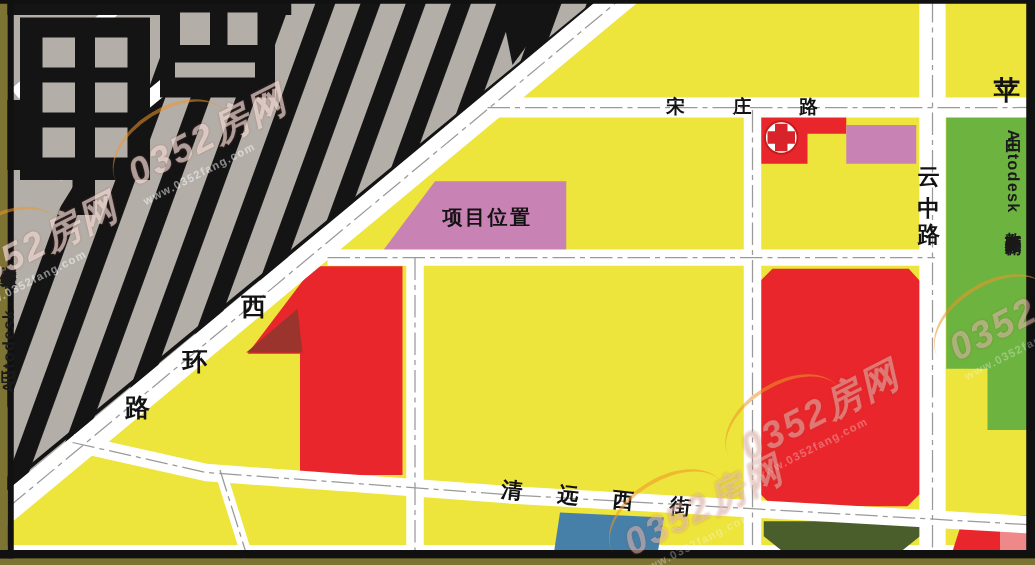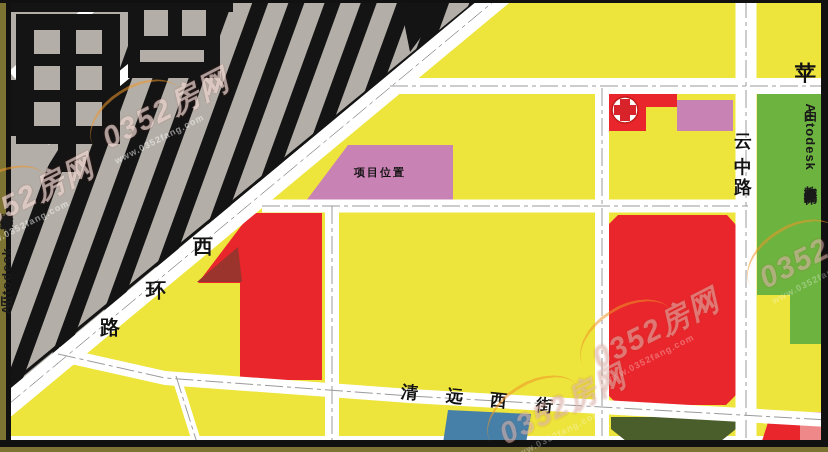--- a/index.html
+++ b/index.html
@@ -104,33 +104,34 @@
   </g>
 
   <rect x="0" y="0" width="6" height="452" fill="#7D7434"></rect>
   <rect x="6" y="0" width="5" height="447" fill="#111111"></rect>
   <rect x="0" y="0" width="828" height="3" fill="#111111"></rect>
   <rect x="821" y="0" width="7" height="441" fill="#111111"></rect>
   <rect x="0" y="440" width="828" height="7" fill="#111111"></rect>
   <rect x="0" y="447" width="828" height="5" fill="#7D7434"></rect>
 </svg>
 
+<div class="lbl" style="left:533px;top:78px;font-size:15px;letter-spacing:17px;">宋 庄 路</div>
 
 <div class="lbl vert" style="left:734px;top:120px;font-size:18px;letter-spacing:22px;">云中路</div>
 
 <div class="lbl" style="left:193px;top:236px;font-size:20px;">西</div>
 <div class="lbl" style="left:146px;top:280px;font-size:20px;">环</div>
 <div class="lbl" style="left:100px;top:317px;font-size:20px;">路</div>
 
 <div class="lbl" style="left:401px;top:384px;font-size:17px;transform:rotate(6deg);">清</div>
 <div class="lbl" style="left:446px;top:388px;font-size:17px;transform:rotate(6deg);">远</div>
 <div class="lbl" style="left:490px;top:392px;font-size:17px;transform:rotate(6deg);">西</div>
 <div class="lbl" style="left:536px;top:397px;font-size:17px;transform:rotate(6deg);">街</div>
 
-<div class="lbl" style="left:354px;top:167px;font-size:11px;letter-spacing:2px;">项目位置</div>
+<div class="lbl" style="left:354px;top:167px;font-size:16px;letter-spacing:2px;">项目位置</div>
 
 <div class="lbl" style="left:795px;top:62px;font-size:21px;">苹</div>
 
 <div class="stamp flip" style="left:-2px;top:80px;height:240px;">由 Autodesk 教育版产品制作</div>
 <div class="stamp" style="left:801px;top:98px;height:220px;">由 Autodesk 教育版产品制作</div>
 
 <div class="wm" style="left:95px;top:72px;">
   <div class="wm-swoosh"></div>
   <div class="wm-text">0352房网</div>
   <div class="wm-url">www.0352fang.com</div>

